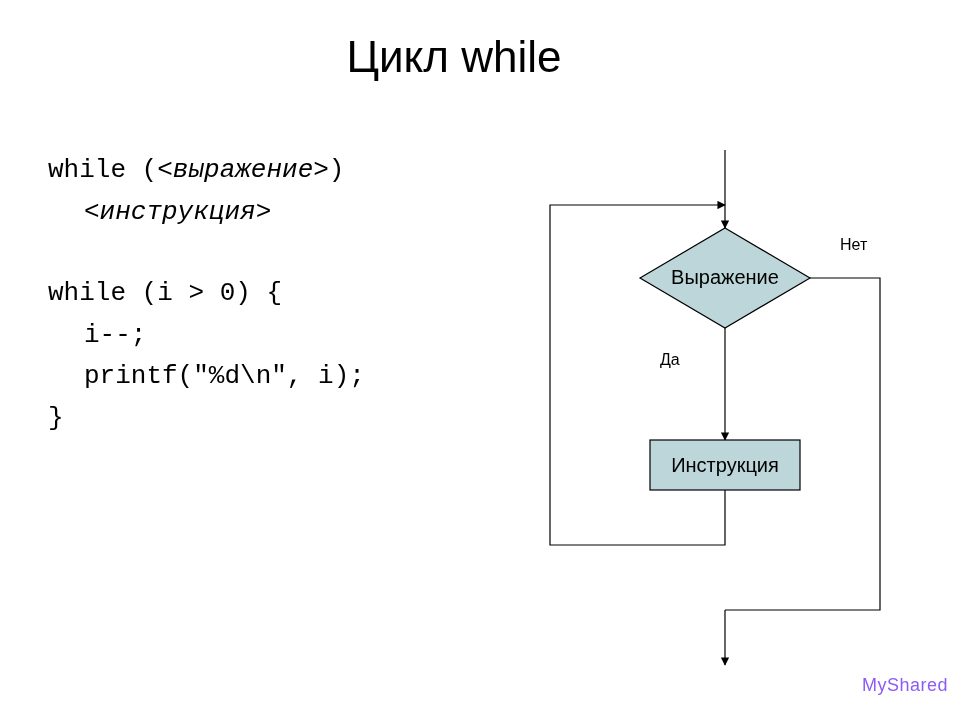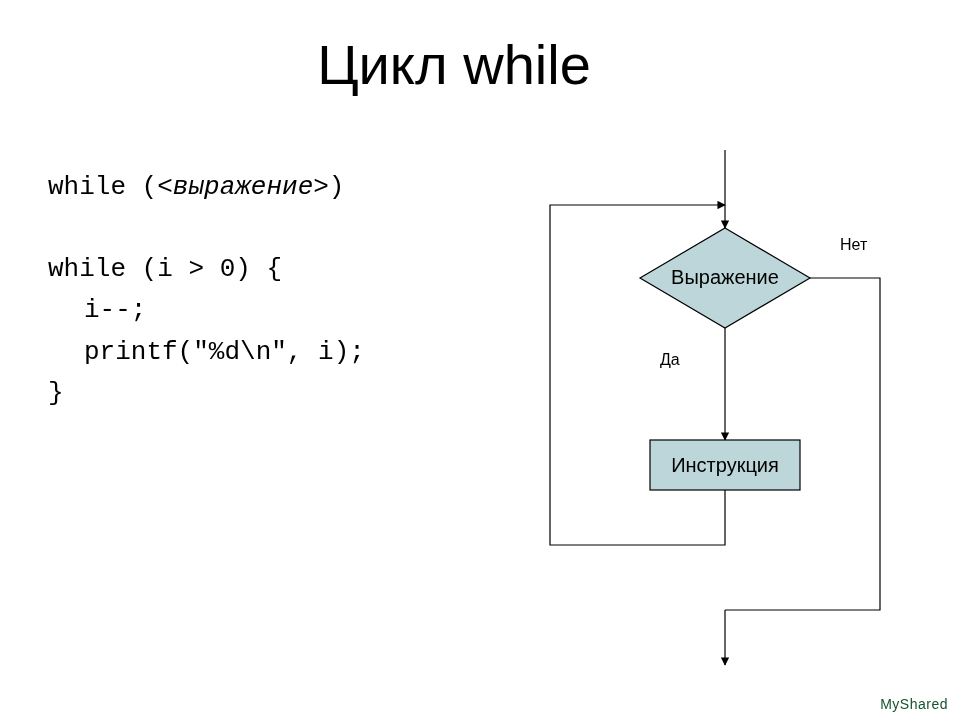--- a/index.html
+++ b/index.html
@@ -12,47 +12,46 @@
     color: #000;
     position: relative;
     overflow: hidden;
   }
   .title {
     position: absolute;
     top: 32px;
     left: 0;
     width: 908px;
     text-align: center;
-    font-size: 56px;
+    font-size: 44px;
     font-weight: 400;
   }
   .code-block {
     position: absolute;
     left: 48px;
     top: 150px;
     font-size: 26px;
     line-height: 1.6;
-    margin-top: 17px;
   }
   .mono {
     font-family: "Courier New", Courier, monospace;
   }
   .italic {
     font-style: italic;
   }
   .spacer {
     height: 40px;
   }
   .indent1 { padding-left: 36px; }
   .watermark {
     position: absolute;
     right: 12px;
-    bottom: 8px;
-    font-size: 14px;
-    color: #14532d;
+    bottom: 24px;
+    font-size: 18px;
+    color: #8b5cf6;
     letter-spacing: 0.5px;
     user-select: none;
   }
   .chart {
     position: absolute;
     left: 510px;
     top: 150px;
     width: 430px;
     height: 520px;
   }
@@ -62,20 +61,21 @@
 </style>
 </head>
 <body>
 
 <div class="title">Цикл while</div>
 
 <div class="code-block">
   <div class="mono">
     <span>while (</span><span class="italic">&lt;выражение&gt;</span><span>)</span>
   </div>
+  <div class="mono italic indent1">&lt;инструкция&gt;</div>
 
   <div class="spacer"></div>
 
   <div class="mono">while (i &gt; 0) {</div>
   <div class="mono indent1">i--;</div>
   <div class="mono indent1">printf("%d\n", i);</div>
   <div class="mono">}</div>
 </div>
 
 <div class="chart">

